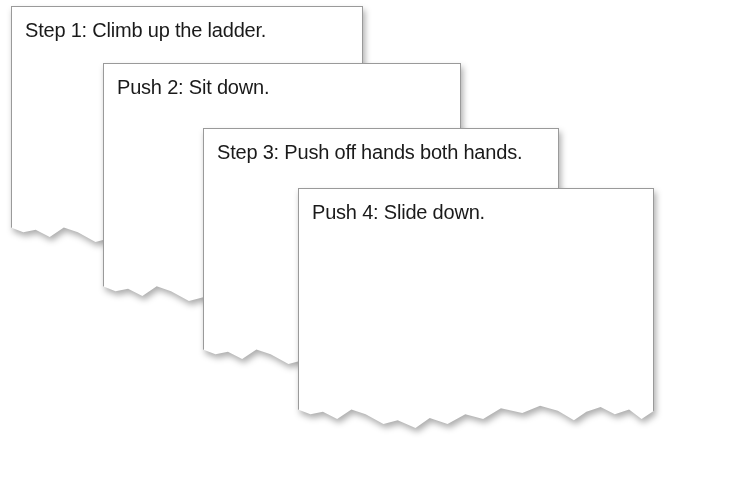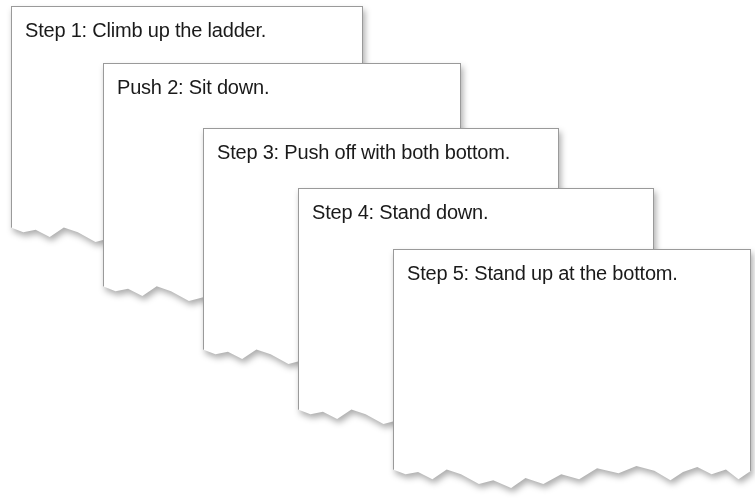--- a/index.html
+++ b/index.html
@@ -65,29 +65,24 @@
   </div>
 
   <div class="card-wrap c2">
     <div class="card">
       <div class="card-text">Push 2: Sit down.</div>
     </div>
   </div>
 
   <div class="card-wrap c3">
     <div class="card">
-      <div class="card-text">Step 3: Push off with both bottom.</div>
+      <div class="card-text">Step 3: Push off hands both hands.</div>
     </div>
   </div>
 
   <div class="card-wrap c4">
     <div class="card">
-      <div class="card-text">Step 4: Stand down.</div>
+      <div class="card-text">Push 4: Slide down.</div>
     </div>
   </div>
 
-  <div class="card-wrap c5">
-    <div class="card">
-      <div class="card-text">Step 5: Stand up at the bottom.</div>
-    </div>
-  </div>
 
 </div>
 
 </body></html>

